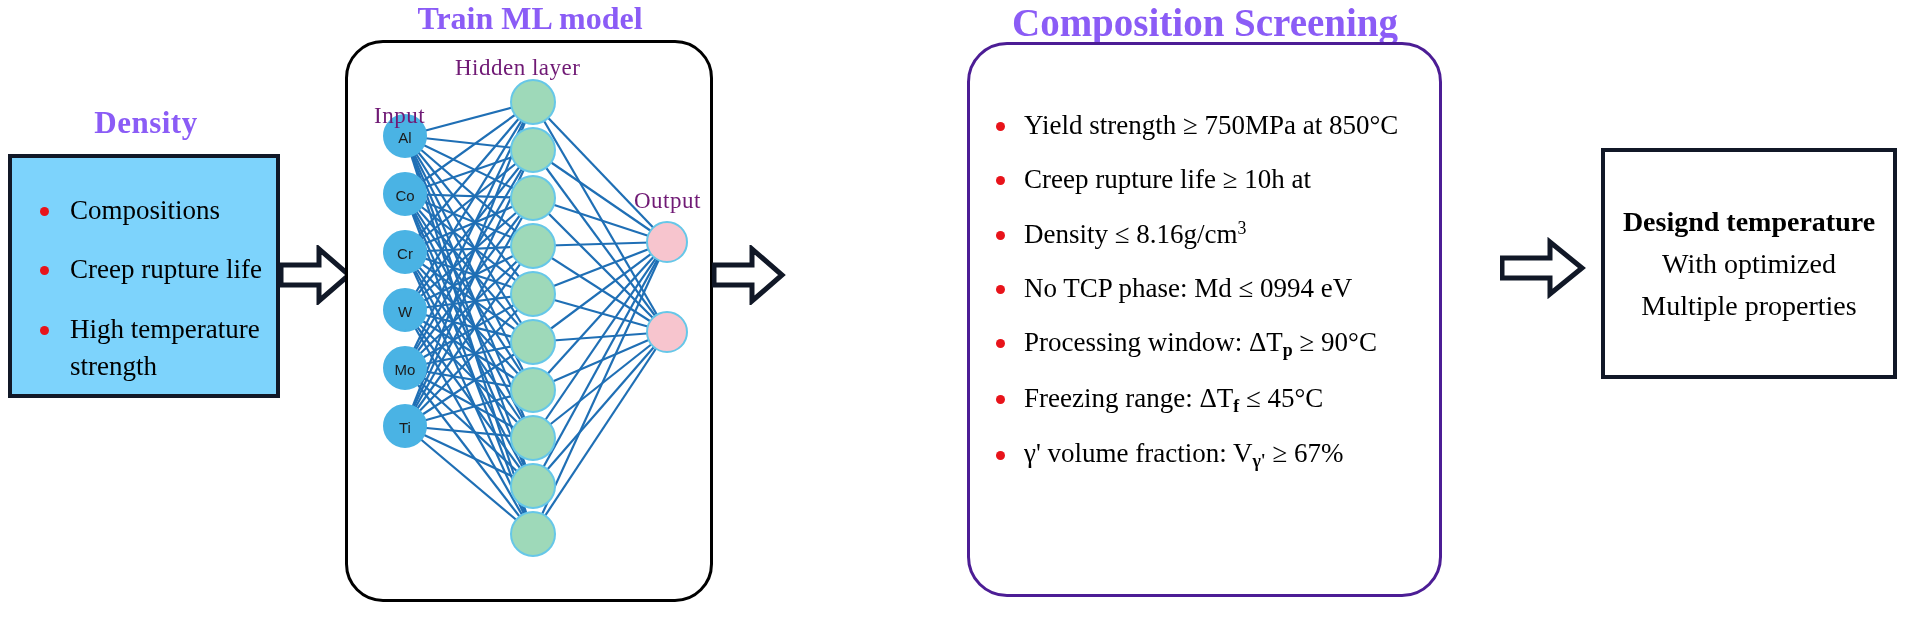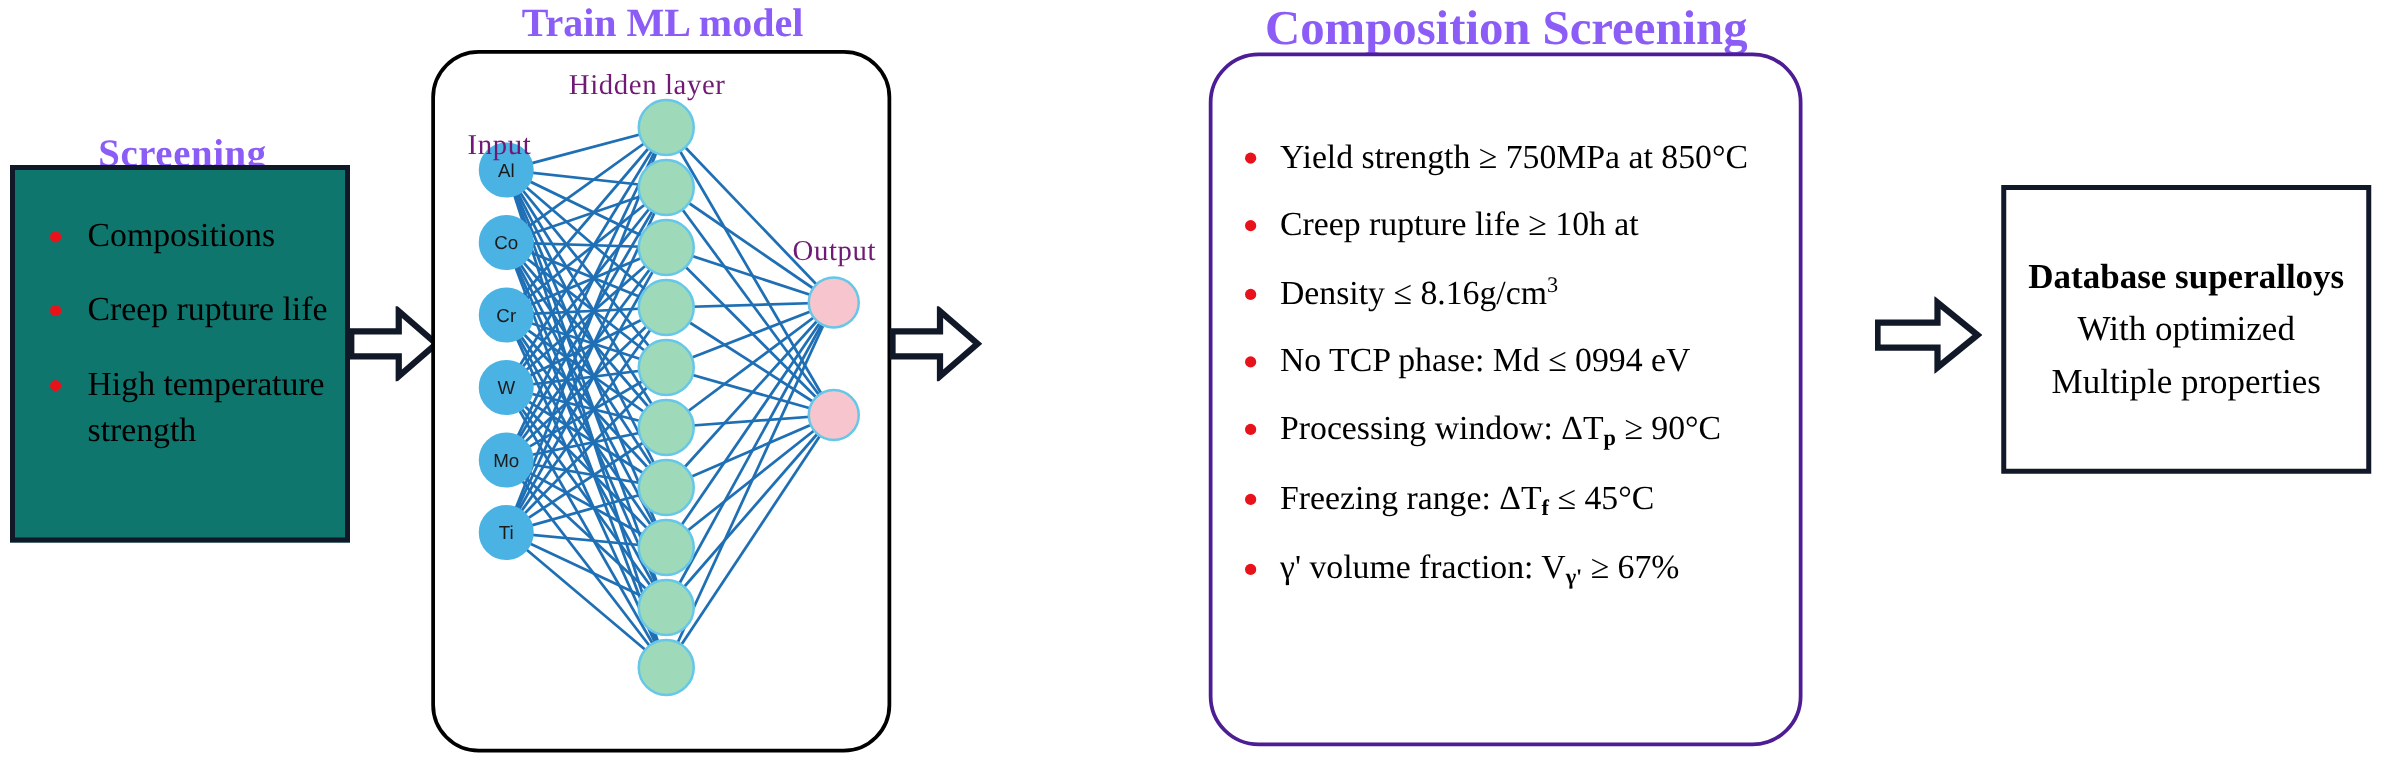--- a/index.html
+++ b/index.html
@@ -11,22 +11,22 @@
 
   
   .title{
     position:absolute;font-family:"Liberation Serif",serif;
     font-weight:bold;color:#8b5cf6;text-align:center;white-space:nowrap;
   }
 
   
   #db-title{left:0;top:105px;width:292px;font-size:31px;letter-spacing:.5px;}
   #db-box{
-    position:absolute;left:8px;top:132px;width:272px;height:302px;
-    border:4px solid #111827;background:#0f766e;box-sizing:border-box;
+    position:absolute;left:8px;top:154px;width:272px;height:244px;
+    border:4px solid #111827;background:#7dd3fc;box-sizing:border-box;
   }
   .bullet-list{list-style:none;margin:0;padding:0;}
   .bullet-li{
     position:relative;padding-left:38px;color:#000;
     font-size:27px;line-height:1.38;font-family:"Liberation Serif",serif;
   }
   .bullet-li .dot{
     position:absolute;left:8px;top:.56em;width:9px;height:9px;
     background:#e8131a;border-radius:50%;
   }
@@ -75,21 +75,21 @@
   #ds-box .l2,#ds-box .l3{font-size:28px;line-height:1.5;text-align:right;}
 
   
   .arrow{position:absolute;}
 </style>
 </head>
 <body>
 
 <div class="stage">
 
-  <div class="title" id="db-title">Screening</div>
+  <div class="title" id="db-title">Density</div>
   <div id="db-box">
     <ul class="bullet-list" id="db-list">
       <li class="bullet-li">
         <span class="dot"></span>
         <span>Compositions</span>
       </li>
       <li class="bullet-li">
         <span class="dot"></span>
         <span>Creep rupture life</span>
       </li>
@@ -237,18 +237,18 @@
         <li class="bullet-li"><span class="dot"></span><span>Freezing range: ΔT<span class="sub">f</span> ≤ 45°C</span></li>
         <li class="bullet-li"><span class="dot"></span><span>γ' volume fraction: V<span class="sub">γ'</span> ≥ 67%</span></li>
       </ul>
   </div>
 
   <svg class="arrow" style="left:1500px;top:237px;" width="86" height="62" viewBox="0 0 86 62">
     <polygon points="2,21 50,21 50,5 82,31 50,57 50,41 2,41" fill="#ffffff" stroke="#111827" stroke-width="5" stroke-linejoin="miter"></polygon>
   </svg>
 
   <div id="ds-box">
-    <div class="l1">Database superalloys</div>
+    <div class="l1">Designd temperature</div>
     <div class="l2">With optimized</div>
     <div class="l3">Multiple properties</div>
   </div>
 
 </div>
 
 </body></html>

